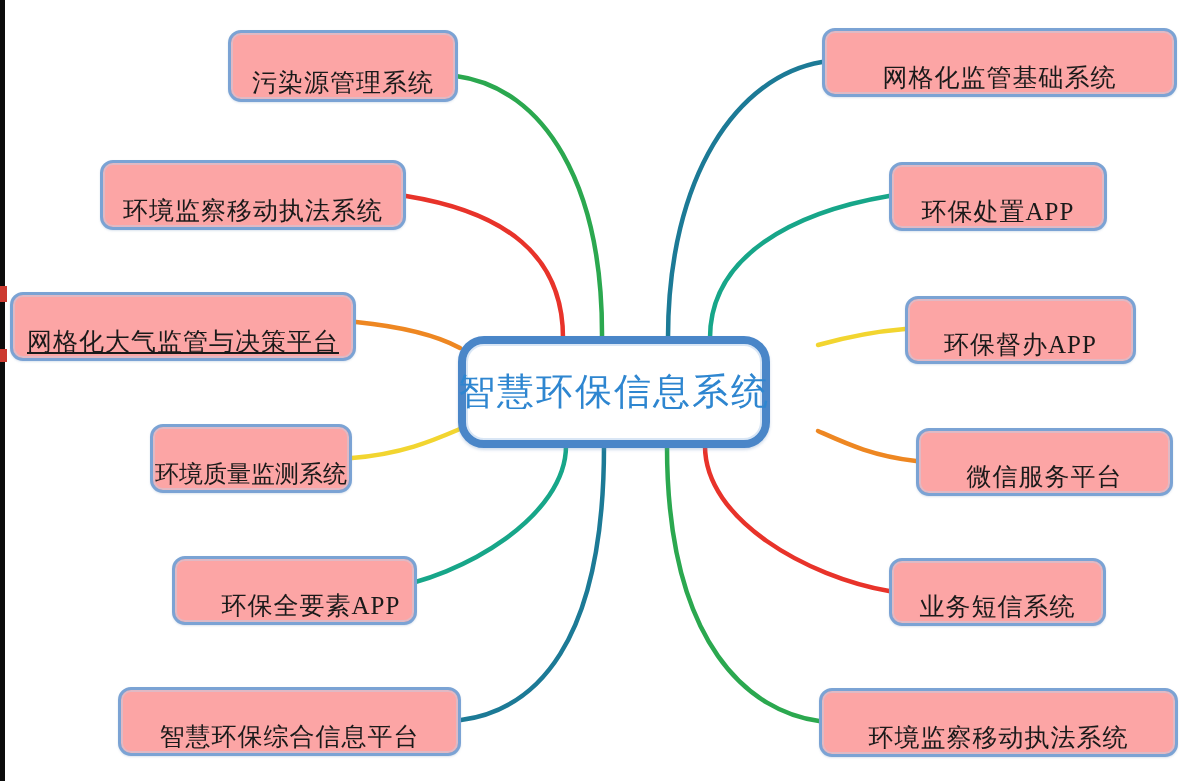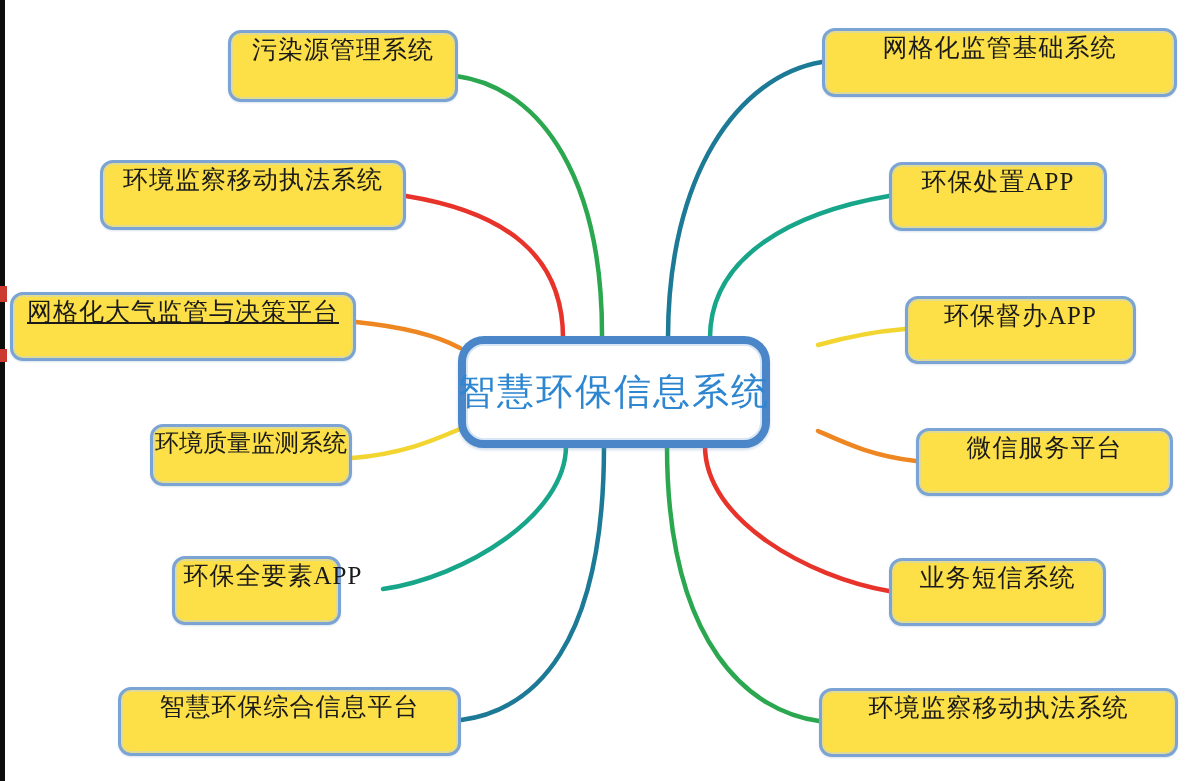--- a/index.html
+++ b/index.html
@@ -7,22 +7,22 @@
     position:relative;
     width:1194px;height:781px;
     background:#ffffff;
     overflow:hidden;
     font-family:"Liberation Serif","DejaVu Serif",serif;
   }
   #edges{position:absolute;left:0;top:0;width:1194px;height:781px;}
   #edges path{fill:none;stroke-width:4.5px;stroke-linecap:round;}
   .node{
     position:absolute;
-    display:flex;align-items:flex-start;justify-content:center;
-    background:#fde047;
+    display:flex;align-items:flex-end;justify-content:center;
+    background:#fca5a5;
     border:3px solid #7ba3d4;
     border-radius:13px;
     box-shadow:inset 0 0 0 2px rgba(190,210,236,.45), 0 1px 2px rgba(120,150,190,.25);
     color:#1a1a1a;
     font-size:25px;
     letter-spacing:1px;
     white-space:nowrap;
     box-sizing:border-box;
     text-align:center;
     cursor:default;
@@ -72,24 +72,24 @@
 
   <div class="node" style="left:228px;top:30px;width:230px;height:72px;">
     <span>污染源管理系统</span>
   </div>
   <div class="node" style="left:100px;top:160px;width:306px;height:70px;">
     <span>环境监察移动执法系统</span>
   </div>
   <div class="node" style="left:10px;top:292px;width:346px;height:69px;text-decoration:underline;">
     <span>网格化大气监管与决策平台</span>
   </div>
-  <div class="node" style="left:150px;top:424px;width:202px;height:62px;font-size:24px;letter-spacing:0;">
+  <div class="node" style="left:150px;top:424px;width:202px;height:69px;font-size:24px;letter-spacing:0;">
     <span>环境质量监测系统</span>
   </div>
-  <div class="node" style="left:172px;top:556px;width:169px;height:69px;padding-left:33px;">
+  <div class="node" style="left:172px;top:556px;width:245px;height:69px;padding-left:33px;">
     <span>环保全要素APP</span>
   </div>
   <div class="node" style="left:118px;top:687px;width:343px;height:69px;">
     <span>智慧环保综合信息平台</span>
   </div>
 
   <div class="node" style="left:822px;top:28px;width:355px;height:69px;">
     <span>网格化监管基础系统</span>
   </div>
   <div class="node" style="left:889px;top:162px;width:218px;height:69px;">

